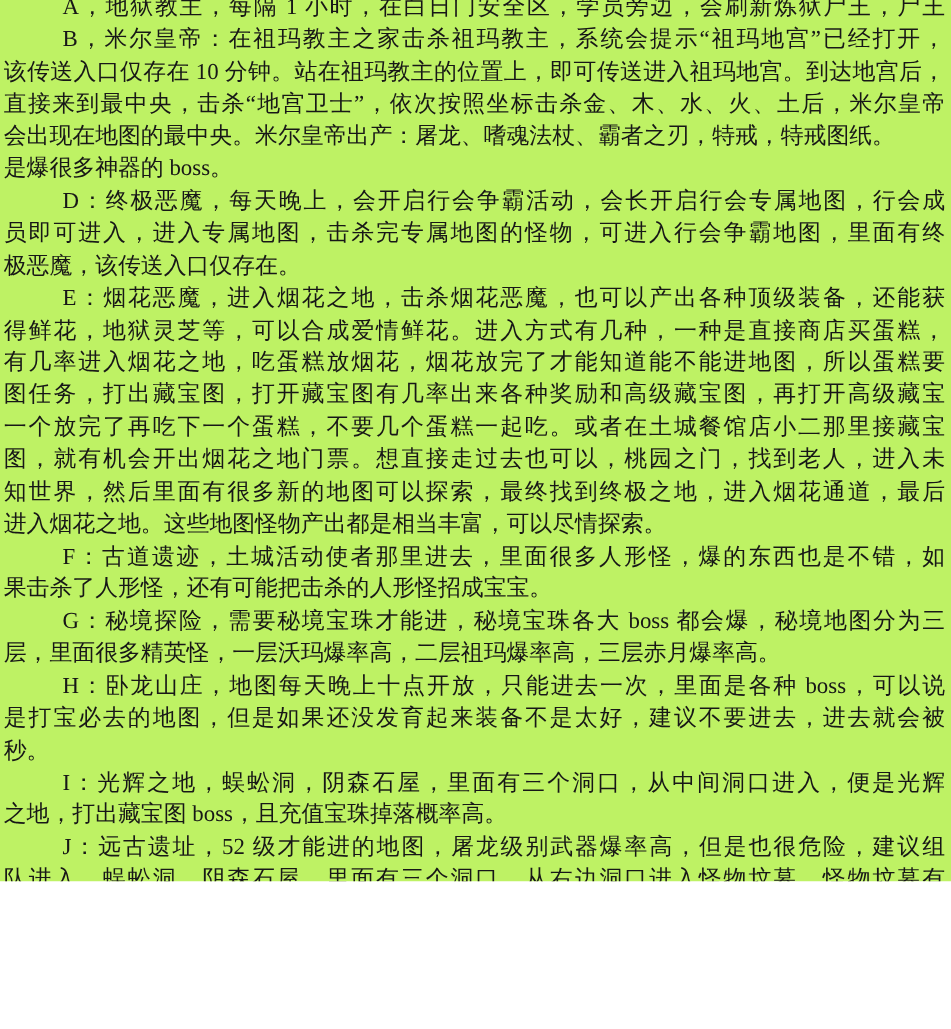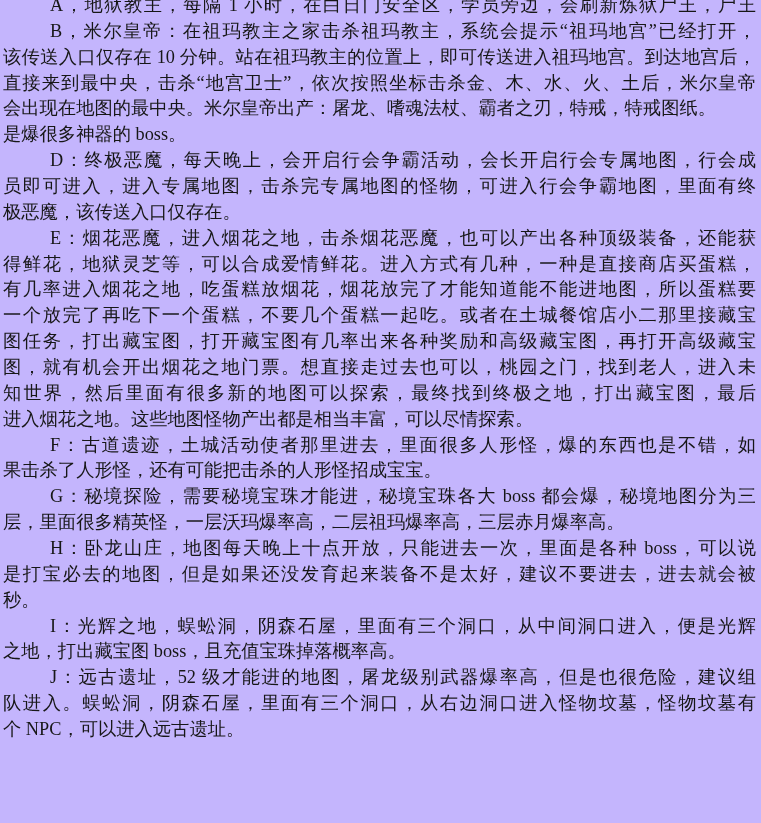--- a/index.html
+++ b/index.html
@@ -8,22 +8,22 @@
   }
   body {
     width: 761px;
     height: 823px;
     overflow: hidden;
     background: #ffffff;
   }
   .page {
     position: relative;
     width: 761px;
-    height: 823px;
-    background: #c4b5fd;
+    height: 705px;
+    background: #bef264;
     overflow: hidden;
   }
   .content {
     position: absolute;
     left: 3px;
     top: -7px;
     width: 753px;
     font-family: "Liberation Serif", "DejaVu Serif", serif;
     font-size: 18.3px;
     line-height: 25.87px;
@@ -58,24 +58,24 @@
 
     <div class="line">是爆很多神器的 boss。</div>
 
     <div class="line jf ind">D：终极恶魔，每天晚上，会开启行会争霸活动，会长开启行会专属地图，行会成</div>
     <div class="line jf">员即可进入，进入专属地图，击杀完专属地图的怪物，可进入行会争霸地图，里面有终</div>
     <div class="line">极恶魔，该传送入口仅存在。</div>
 
     <div class="line jf ind">E：烟花恶魔，进入烟花之地，击杀烟花恶魔，也可以产出各种顶级装备，还能获</div>
     <div class="line jf">得鲜花，地狱灵芝等，可以合成爱情鲜花。进入方式有几种，一种是直接商店买蛋糕，</div>
     <div class="line jf">有几率进入烟花之地，吃蛋糕放烟花，烟花放完了才能知道能不能进地图，所以蛋糕要</div>
+    <div class="line jf">图任务，打出藏宝图，打开藏宝图有几率出来各种奖励和高级藏宝图，再打开高级藏宝</div>
     <div class="line jf">一个放完了再吃下一个蛋糕，不要几个蛋糕一起吃。或者在土城餐馆店小二那里接藏宝</div>
-    <div class="line jf">图任务，打出藏宝图，打开藏宝图有几率出来各种奖励和高级藏宝图，再打开高级藏宝</div>
     <div class="line jf">图，就有机会开出烟花之地门票。想直接走过去也可以，桃园之门，找到老人，进入未</div>
-    <div class="line jf">知世界，然后里面有很多新的地图可以探索，最终找到终极之地，打出藏宝图，最后</div>
+    <div class="line jf">知世界，然后里面有很多新的地图可以探索，最终找到终极之地，进入烟花通道，最后</div>
     <div class="line">进入烟花之地。这些地图怪物产出都是相当丰富，可以尽情探索。</div>
 
     <div class="line jf ind">F：古道遗迹，土城活动使者那里进去，里面很多人形怪，爆的东西也是不错，如</div>
     <div class="line">果击杀了人形怪，还有可能把击杀的人形怪招成宝宝。</div>
 
     <div class="line jf ind">G：秘境探险，需要秘境宝珠才能进，秘境宝珠各大 boss 都会爆，秘境地图分为三</div>
     <div class="line">层，里面很多精英怪，一层沃玛爆率高，二层祖玛爆率高，三层赤月爆率高。</div>
 
     <div class="line jf ind">H：卧龙山庄，地图每天晚上十点开放，只能进去一次，里面是各种 boss，可以说</div>
     <div class="line jf">是打宝必去的地图，但是如果还没发育起来装备不是太好，建议不要进去，进去就会被</div>

